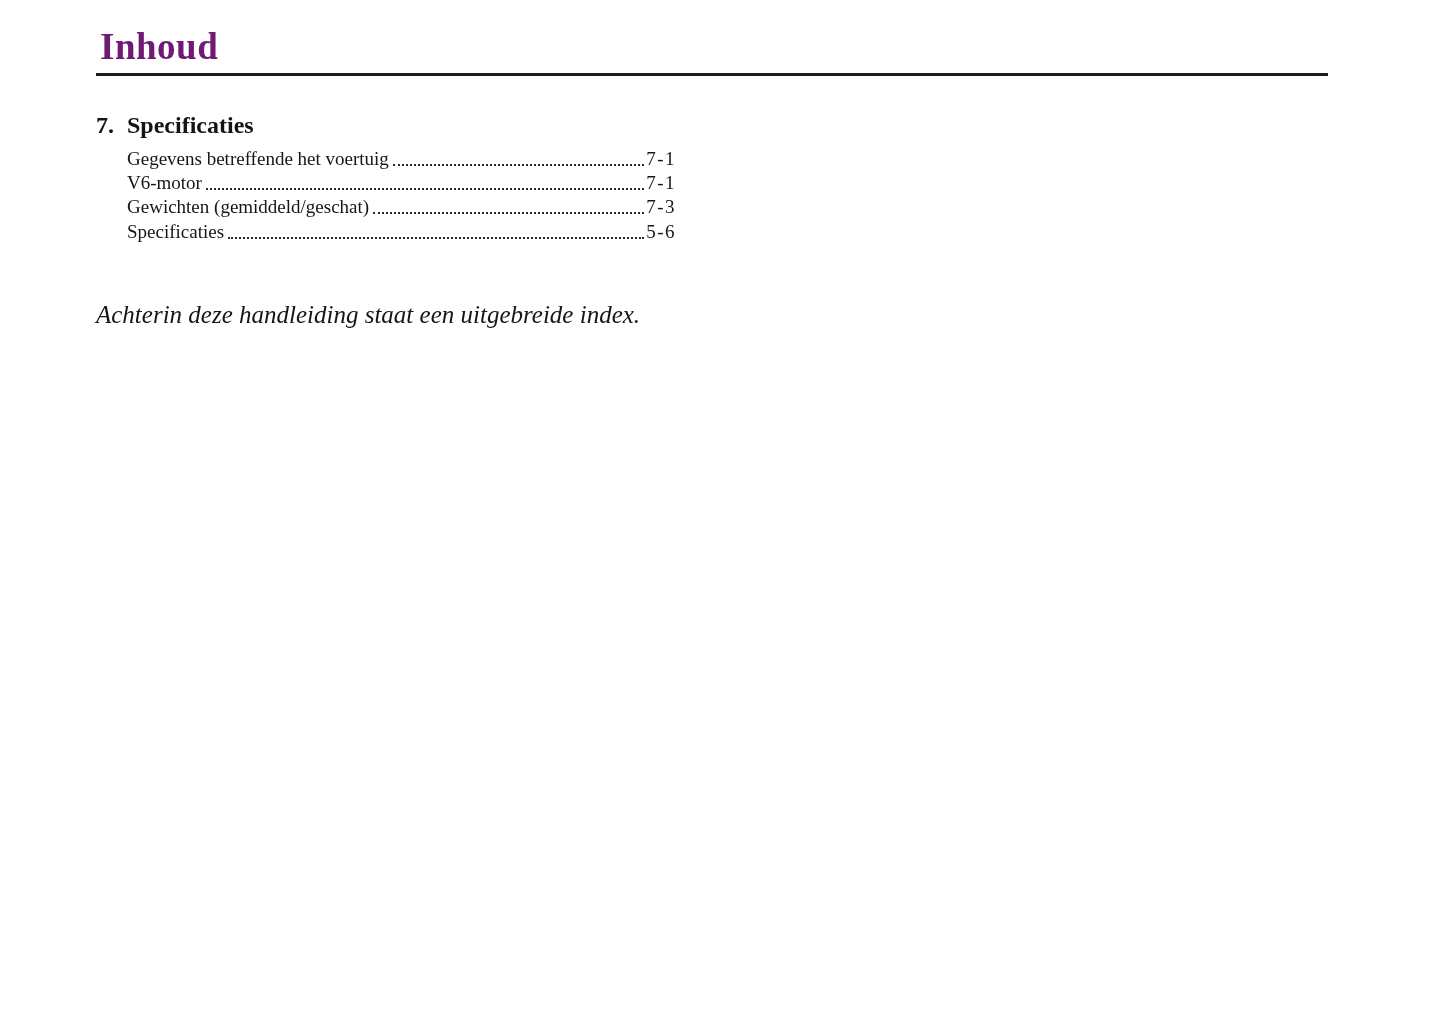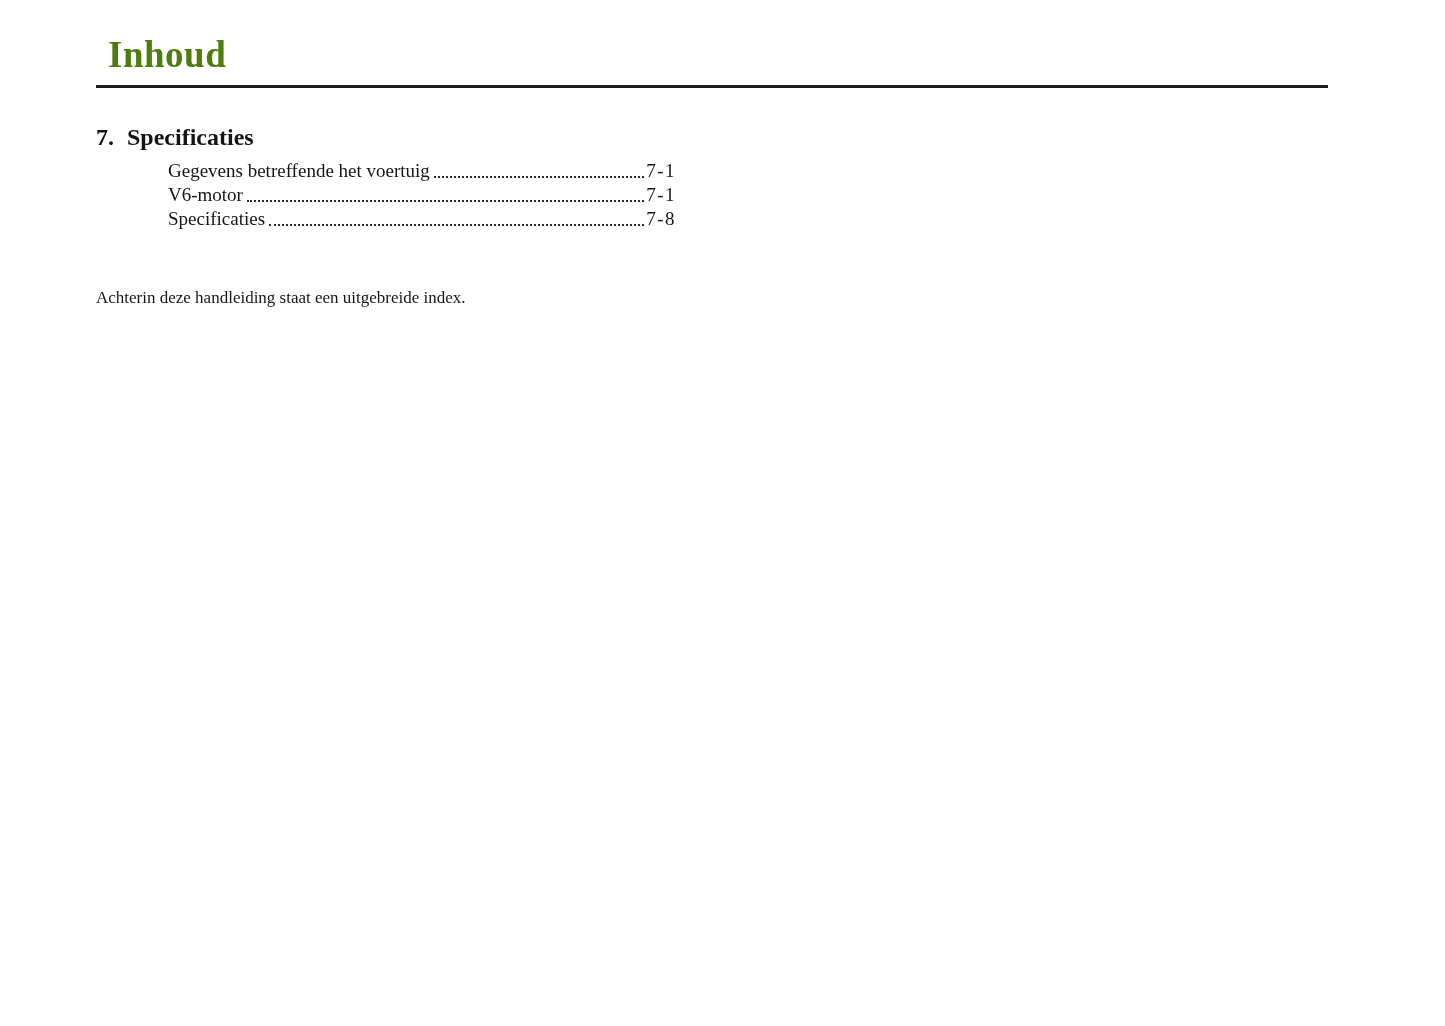--- a/index.html
+++ b/index.html
@@ -14,27 +14,27 @@
     -webkit-font-smoothing: antialiased;
   }
   .page {
     position: relative;
     width: 1445px;
     height: 1026px;
     padding-left: 96px;
     overflow: hidden;
   }
   .doc-title {
-    margin: 12px;
+    margin: 4px;
     padding-top: 24px;
     font-size: 37px;
     line-height: 1.0;
     font-weight: bold;
     letter-spacing: 0.5px;
-    color: #4d7c0f;
+    color: #701a75;
   }
   .title-rule {
     border: 0;
     border-top: 3px solid #1c1c1c;
     width: 1232px;
     margin: 8px 0 0 0;
   }
   .section-heading {
     display: flex;
     margin-top: 37px;
@@ -53,35 +53,36 @@
     margin-top: 7px;
   }
   .toc-row {
     display: flex;
     align-items: flex-end;
     height: 24.4px;
     font-size: 19px;
     line-height: 22px;
     white-space: nowrap;
   }
-  .toc-label { flex: 0 0 auto; margin-left: 41px; }
+  .toc-label { flex: 0 0 auto; }
   .leader {
     flex: 1 1 auto;
     border-bottom: 2.4px dotted #2a2a2a;
     margin: 0 2px 4px 4px;
     min-width: 12px;
   }
   .toc-page {
     flex: 0 0 auto;
     letter-spacing: 1.5px;
   }
   .footer-note {
     margin-top: 58px;
-    font-size: 17px;
+    font-size: 25px;
     color: #161616;
+    font-style: italic;
   }
 </style>
 </head>
 <body>
 
 <div class="page">
 
   <h1 class="doc-title">Inhoud</h1>
 
   <hr class="title-rule">
@@ -99,25 +100,30 @@
       <span class="toc-page">7-1</span>
     </div>
 
     <div class="toc-row">
       <span class="toc-label">V6-motor</span>
       <span class="leader"></span>
       <span class="toc-page">7-1</span>
     </div>
 
 
+    <div class="toc-row">
+      <span class="toc-label">Gewichten (gemiddeld/geschat)</span>
+      <span class="leader"></span>
+      <span class="toc-page">7-3</span>
+    </div>
 
 
     <div class="toc-row">
       <span class="toc-label">Specificaties</span>
       <span class="leader"></span>
-      <span class="toc-page">7-8</span>
+      <span class="toc-page">5-6</span>
     </div>
 
   </div>
 
   <p class="footer-note">Achterin deze handleiding staat een uitgebreide index.</p>
 
 </div>
 
 </body></html>

